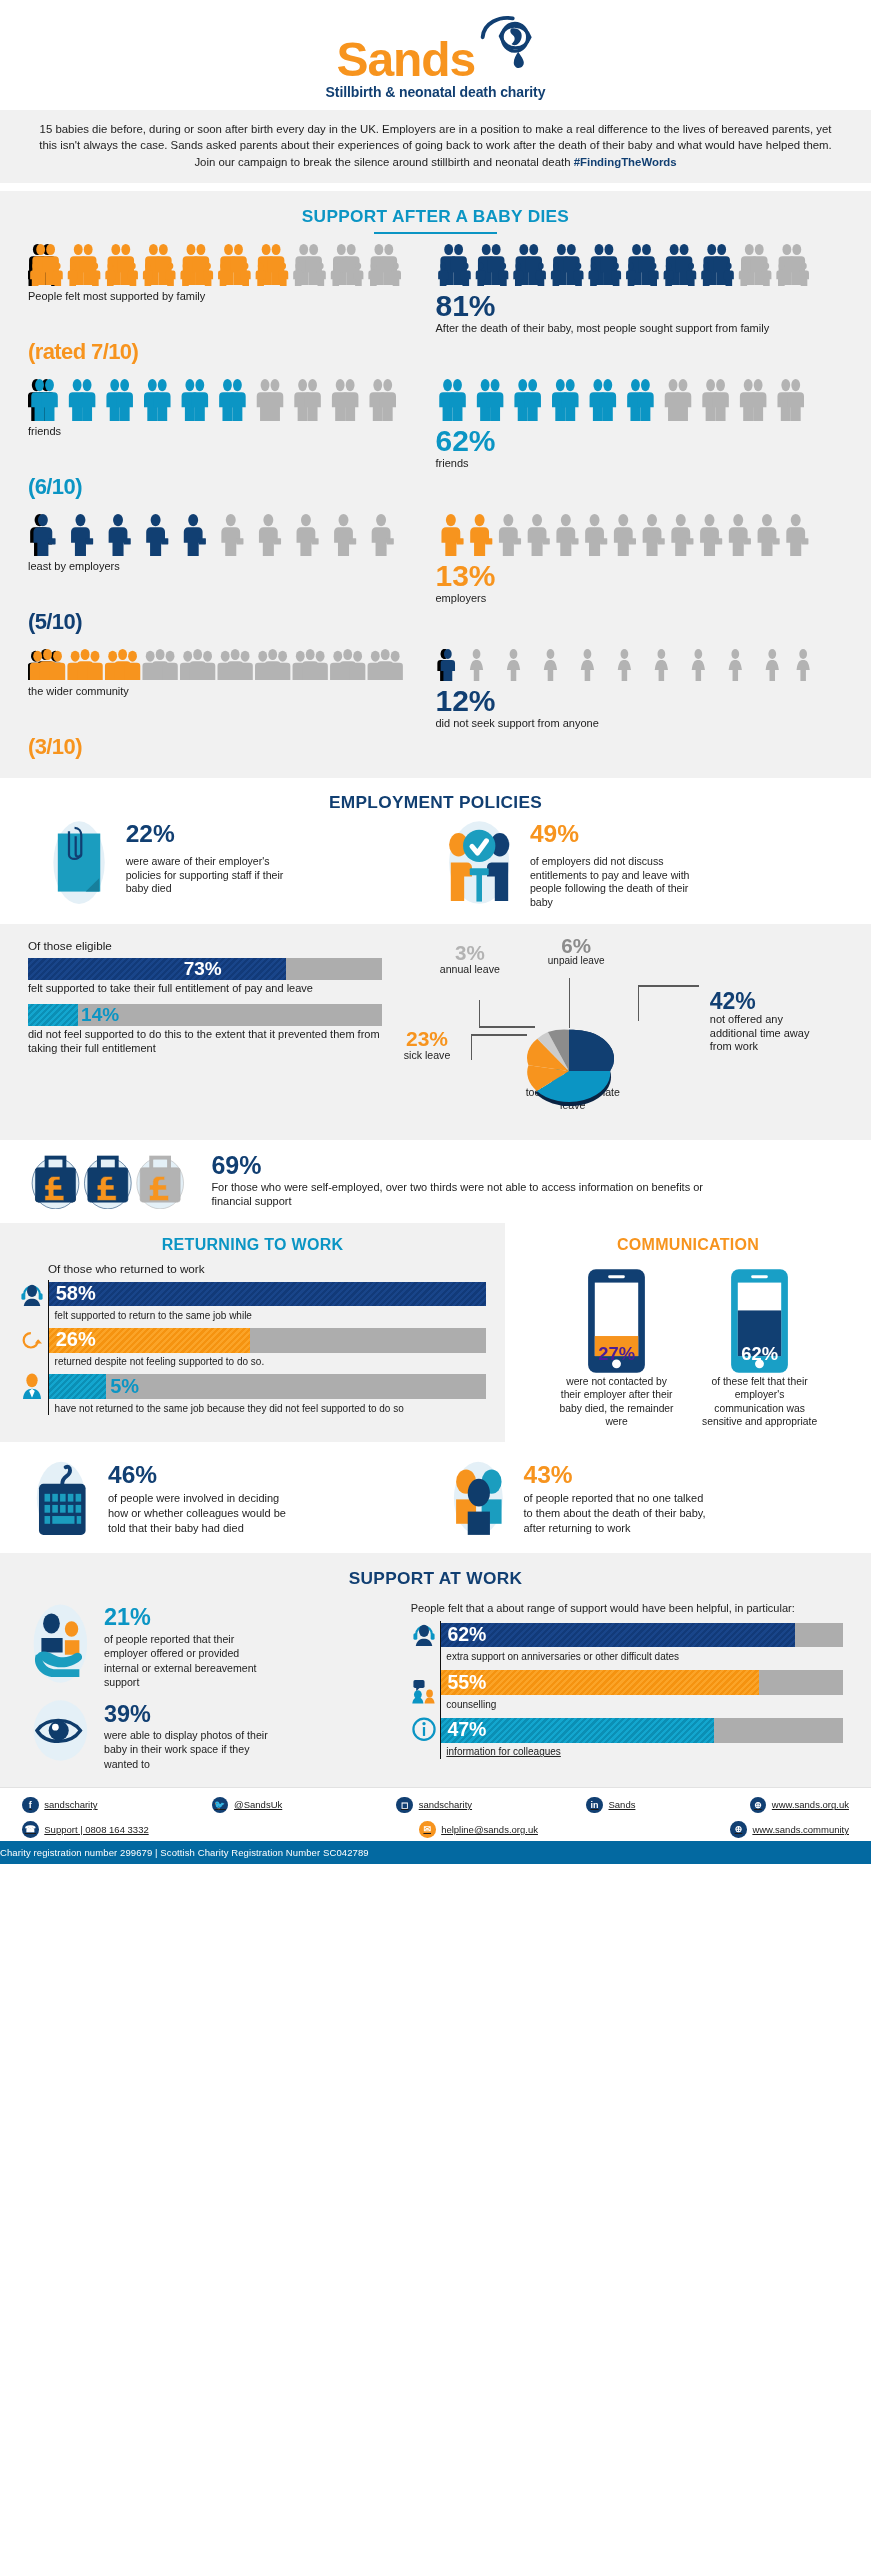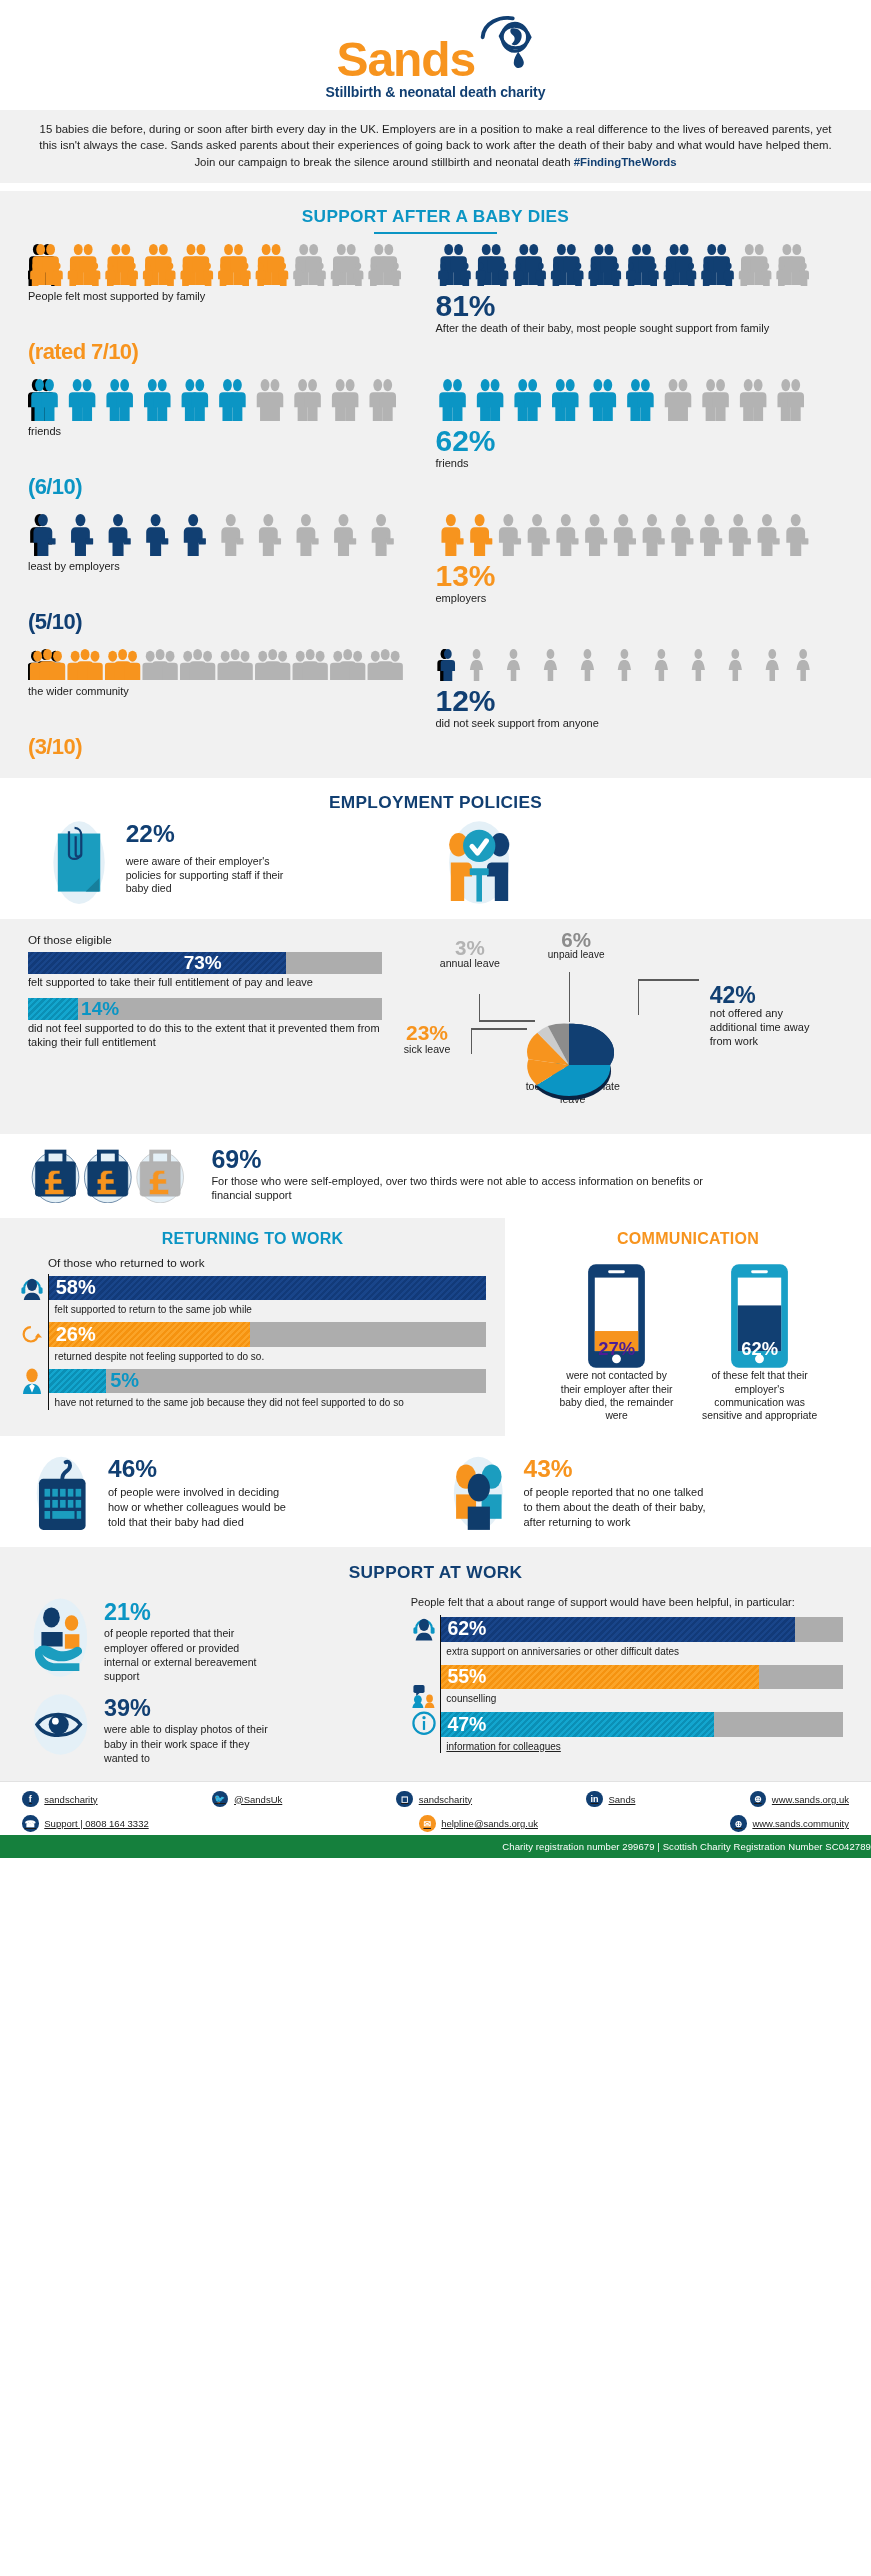--- a/index.html
+++ b/index.html
@@ -84,21 +84,21 @@
   .social-row { display:flex; align-items:center; gap:0px; }
   .soc { display:flex; align-items:center; gap:5.6px; font-size:9.5px; color:#1a1a1a;}
   .circ {
     width:16.7px; height:16.7px; border-radius:50%;
     background:#113f72; color:#fff;
     display:flex; align-items:center; justify-content:center;
     font-size:9px; font-weight:bold; flex:none;
   }
   .circ.orange { background:#f7941e; }
   .reg {
-    background:#15803d; color:#fff; text-align:right;
+    background:#0369a1; color:#fff; text-align:left;
     font-size:9.5px; padding:6.1px 0; letter-spacing:0.1px;
   }
 </style>
 </head>
 <body>
 
 <div class="page">
 
   <div class="band-white">
     <div class="logo-wrap">
@@ -394,20 +394,24 @@
           <ellipse cx="65" cy="76" rx="54" ry="74" fill="#e4f0f7"></ellipse>
           <ellipse cx="28" cy="44" rx="17" ry="21" fill="#f7941e"></ellipse>
           <path d="M13 76 h30 a9 9 0 0 1 9 9 v16 h-14 v44 h-24 v-69 z" fill="#f7941e"></path>
           <ellipse cx="102" cy="44" rx="17" ry="21" fill="#113f72"></ellipse>
           <path d="M87 76 h30 v69 h-24 v-44 h-14 v-16 a9 9 0 0 1 8 -9 z" fill="#113f72"></path>
           <circle cx="65" cy="46" r="29" fill="#1b9dbf"></circle>
           <path d="M52 47 l10 12 l16 -22" stroke="#ffffff" stroke-width="9" fill="none" stroke-linecap="round" stroke-linejoin="round"></path>
           <rect x="48" y="86" width="34" height="13" rx="2" fill="#1b9dbf"></rect>
           <rect x="60" y="96" width="10" height="50" fill="#1b9dbf"></rect>
         </svg>
+        <div class="ep-txt">
+          <div class="ep-pct t-orange">49%</div>
+          <div class="ep-body">of employers did not discuss entitlements to pay and leave with people following the death of their baby</div>
+        </div>
       </div>
     </div>
   </div>
 
   <div class="band-grey" style="padding:14.5px 0 16.7px">
     <div style="display:flex; padding:0 28px; gap:11px;">
 
       <div style="width:44%">
         <div class="cap" style="font-size:11.7px">Of those eligible</div>
         <div class="barwrap" style="width:100%; margin-top:4.5px">
@@ -694,21 +698,21 @@
           </div>
           <div style="flex:1; border-left:1.7px solid #111;">
             <div class="barwrap" style="height:24.5px">
               <div class="barfill hatch-navy" style="width:88%"></div>
               <div class="barlabel" style="left:6.7px; color:#ffffff; font-size:19.5px">62%</div>
             </div>
             <div class="cap" style="font-size:10px; padding:1.7px 0 4.5px 5.6px">extra support on anniversaries or other difficult dates</div>
           </div>
         </div>
 
-        <div style="display:flex; align-items:flex-end">
+        <div style="display:flex; align-items:center">
           <div style="width:29px; padding-top:1.1px">
             <svg width="26" height="24.5" viewBox="0 0 46 44">
               <rect x="4" y="2" width="20" height="14" rx="3" fill="#113f72"></rect>
               <path d="M9 16 l0 6 l6 -6 z" fill="#113f72"></path>
               <ellipse cx="12" cy="28" rx="7" ry="8" fill="#0b95c4"></ellipse>
               <path d="M2 44 c1 -9 5 -11 10 -11 s9 2 10 11 z" fill="#0b95c4"></path>
               <ellipse cx="33" cy="26" rx="6" ry="7" fill="#f7941e"></ellipse>
               <path d="M24 44 c1 -8 4 -11 9 -11 s8 3 9 11 z" fill="#f7941e"></path>
             </svg>
           </div>

